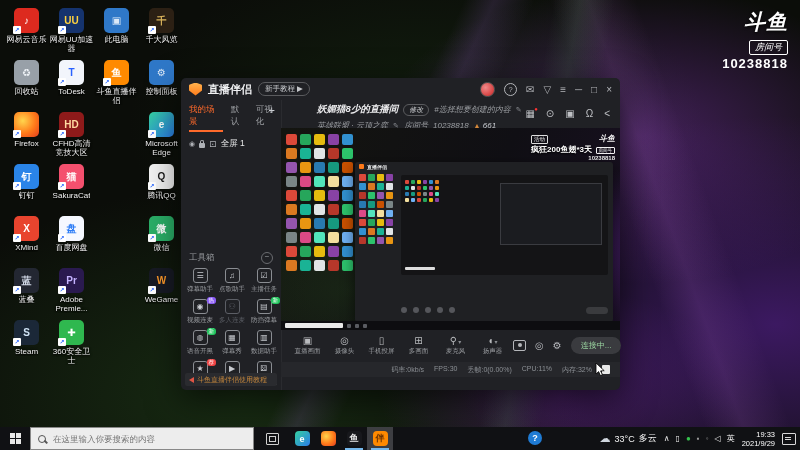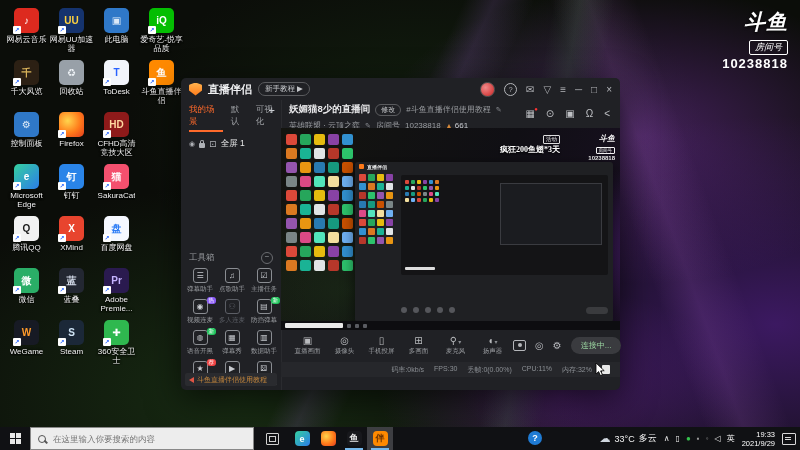--- a/index.html
+++ b/index.html
@@ -67,39 +67,39 @@
   .tool-item{position:relative;display:flex;flex-direction:column;align-items:center;padding-top:2px;}
   .tool-ic{width:13px;height:13px;border:1px solid #8a8d92;border-radius:3px;color:#c9ccd1;
     font-size:8px;display:flex;align-items:center;justify-content:center;}
   .tool-lb{font-size:6.5px;color:#9a9da1;margin-top:2px;white-space:nowrap;}
   .tool-badge{position:absolute;right:0;top:0;font-size:5.5px;color:#fff;border-radius:3px;padding:0 2px;line-height:7px;}
   .tool-badge:empty{display:none;}
   .tutorial{position:absolute;left:4px;right:4px;bottom:4px;height:13px;background:#2a2b2f;border-radius:2px;
     display:flex;align-items:center;gap:3px;padding:0 4px;color:#c9893c;font-size:7px;white-space:nowrap;overflow:hidden;}
   .spk-tri{width:0;height:0;border-top:3px solid transparent;border-bottom:3px solid transparent;border-right:5px solid #e05545;}
   
-  .room-info{position:absolute;left:108px;top:25px;width:250px;color:#9a9da1;font-size:8px;}
+  .room-info{position:absolute;left:136px;top:25px;width:250px;color:#9a9da1;font-size:8px;font-style:italic;}
   .room-line{display:flex;align-items:center;gap:5px;margin-bottom:4px;white-space:nowrap;}
   .room-title{color:#ececee;font-size:9.5px;font-weight:bold;}
   .pill{border:1px solid #5a5b5e;border-radius:7px;padding:0 5px;font-size:7px;color:#c4c6c9;}
   .pencil{font-size:7px;color:#8a8d92;}
   .heat{color:#c9ccd1;} .heat-ic{color:#d6893a;font-size:7px;}
   .quick-icons{position:absolute;right:10px;top:30px;display:flex;gap:11px;color:#bfc1c5;font-size:10px;}
   .qi{position:relative;}
   .qi .dot{position:absolute;right:-3px;top:-2px;font-size:6px;color:#f33;}
   .qi .dot:empty{display:none;}
   
   .preview{position:absolute;left:100px;top:50px;width:339px;height:202px;overflow:hidden;
     background:
       radial-gradient(220px 130px at 85% 60%, rgba(110,40,170,.45), transparent 65%),
       radial-gradient(260px 150px at 20% 80%, rgba(40,80,30,.30), transparent 65%),
       linear-gradient(115deg,#141510,#100f14 55%,#1a1024);}
   .mini-grid{position:absolute;left:5px;top:6px;display:grid;grid-template-columns:repeat(5,11px);gap:3px;}
   .cell{width:11px;height:11px;border-radius:2px;opacity:.95;}
-  .pv-banner{position:absolute;right:60px;top:5px;text-align:right;font-family:Liberation Serif, serif;}
+  .pv-banner{position:absolute;right:28px;top:5px;}
   .pv-tag{display:inline-block;border:1px solid #ddd;color:#eee;font-size:5.5px;padding:0 2px;border-radius:1px;}
   .pv-text{color:#fff;font-size:8px;font-weight:bold;text-shadow:0 1px 2px #000;}
   .pv-wm{position:absolute;right:5px;top:5px;text-align:right;color:#fff;opacity:.95;}
   .pv-wm .b{font-size:8px;font-weight:bold;font-style:italic;}
   .pv-wm .l{border:1px solid #fff;font-size:4.5px;padding:0 2px;border-radius:1px;display:inline-block;margin:1px 0;}
   .pv-wm .n{font-size:6px;font-weight:bold;}
   .nested{position:absolute;left:74px;top:34px;width:258px;height:160px;background:#1f2023;
     border-radius:3px;box-shadow:0 4px 14px rgba(0,0,0,.6);}
   .nested-bar{height:9px;display:flex;align-items:center;gap:3px;padding:0 4px;}
   .nested-logo{width:5px;height:5px;border-radius:1px;background:#ff7a1a;}
@@ -178,24 +178,20 @@
     <div class="dcell">
       <span class="dicon" style="background: rgb(21, 51, 110); color: rgb(255, 210, 62);"><span class="shortcut">↗</span>UU</span>
       <span class="dlabel">网易UU加速器</span>
     </div>
 
     <div class="dcell">
       <span class="dicon" style="background: rgb(47, 120, 200); color: rgb(220, 233, 247);">▣</span>
       <span class="dlabel">此电脑</span>
     </div>
 
-    <div class="dcell">
-      <span class="dicon" style="background: rgb(4, 190, 2); color: rgb(255, 255, 255);"><span class="shortcut">↗</span>iQ</span>
-      <span class="dlabel">爱奇艺-悦享品质</span>
-    </div>
 
 
     <div class="dcell">
       <span class="dicon" style="background: rgb(44, 32, 20); color: rgb(216, 178, 90);"><span class="shortcut">↗</span>千</span>
       <span class="dlabel">千大风览</span>
     </div>
 
     <div class="dcell">
       <span class="dicon" style="background: rgb(152, 160, 168); color: rgb(238, 242, 246);">♻</span>
       <span class="dlabel">回收站</span>
@@ -435,21 +431,21 @@
     <div class="tutorial">
       <span class="spk-tri"></span>
       <span>斗鱼直播伴侣使用教程</span>
     </div>
   </div>
 
   <div class="room-info">
     <div class="room-line">
       <span class="room-title">妖媚猫8少的直播间</span>
       <span class="pill">修改</span>
-      <span>#斗鱼直播伴侣使用教程</span>
+      <span>#选择想要创建的内容</span>
       <span class="pencil">✎</span>
     </div>
     <div class="room-line">
       <span>英雄联盟 · 云顶之弈</span>
       <span class="pencil">✎</span>
       <span>房间号</span>
       <span>10238818</span>
       <span class="heat"><span class="heat-ic">▲</span>
       <span>661</span></span>
     </div>

